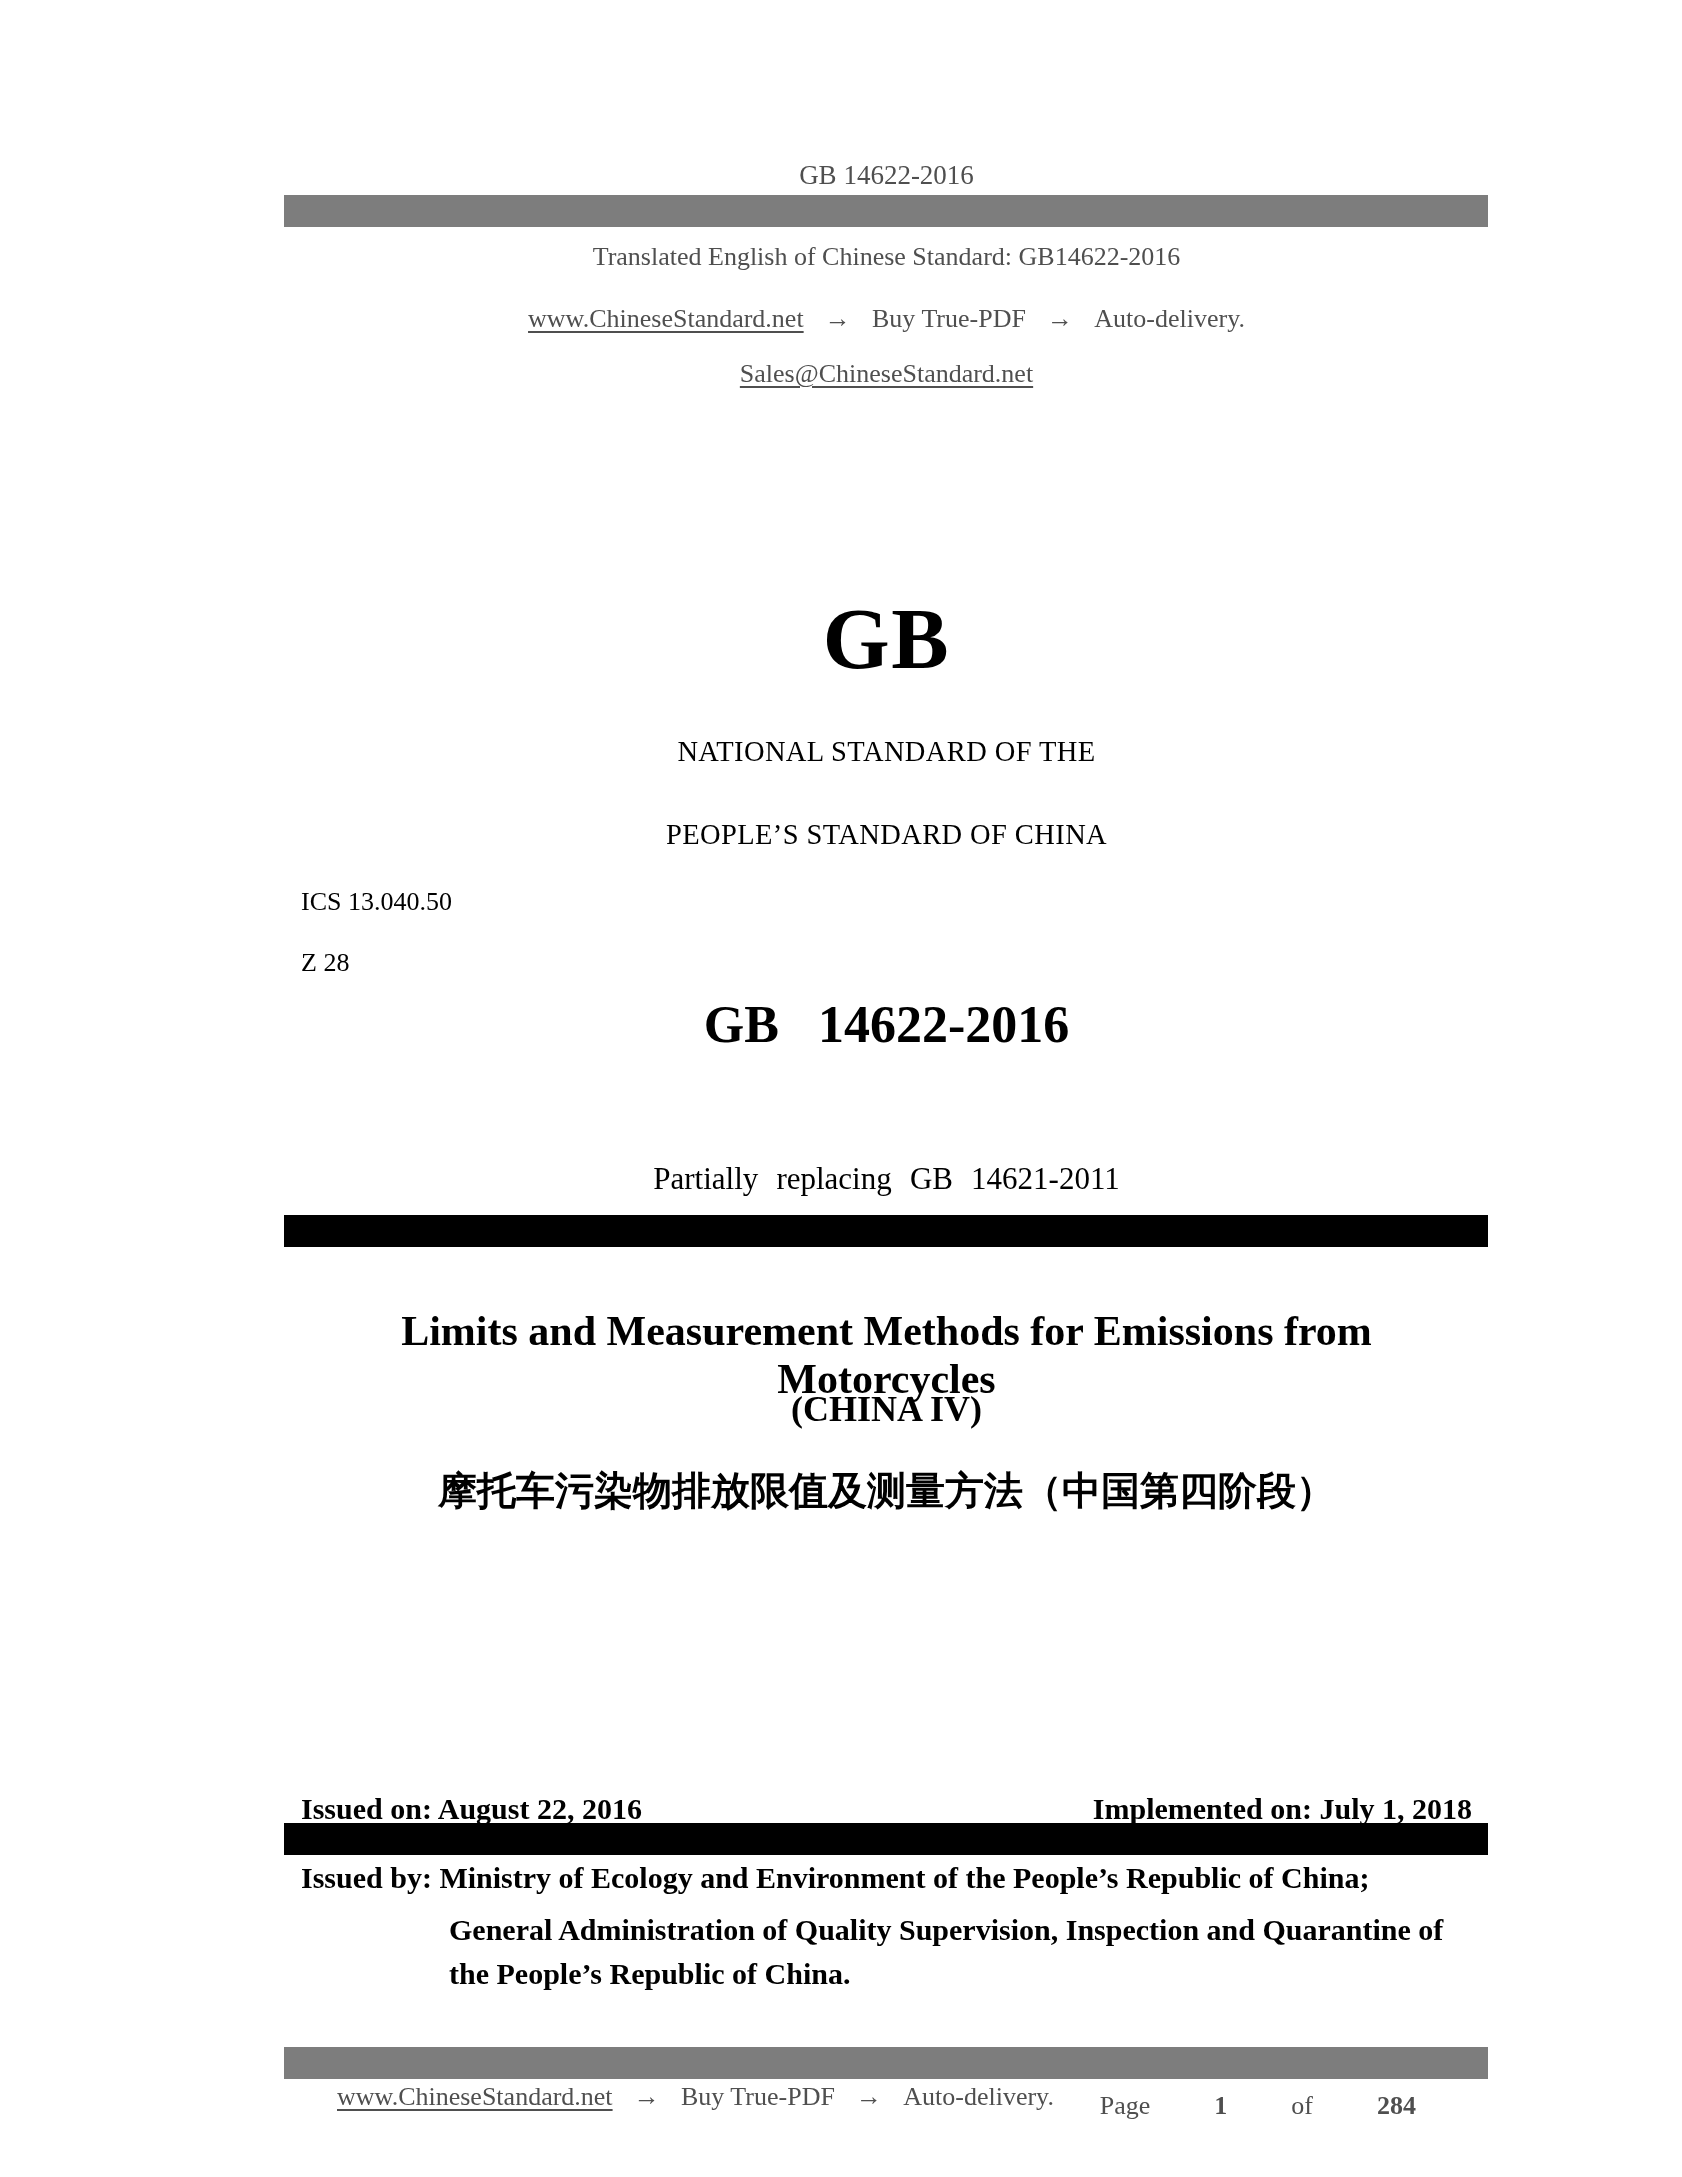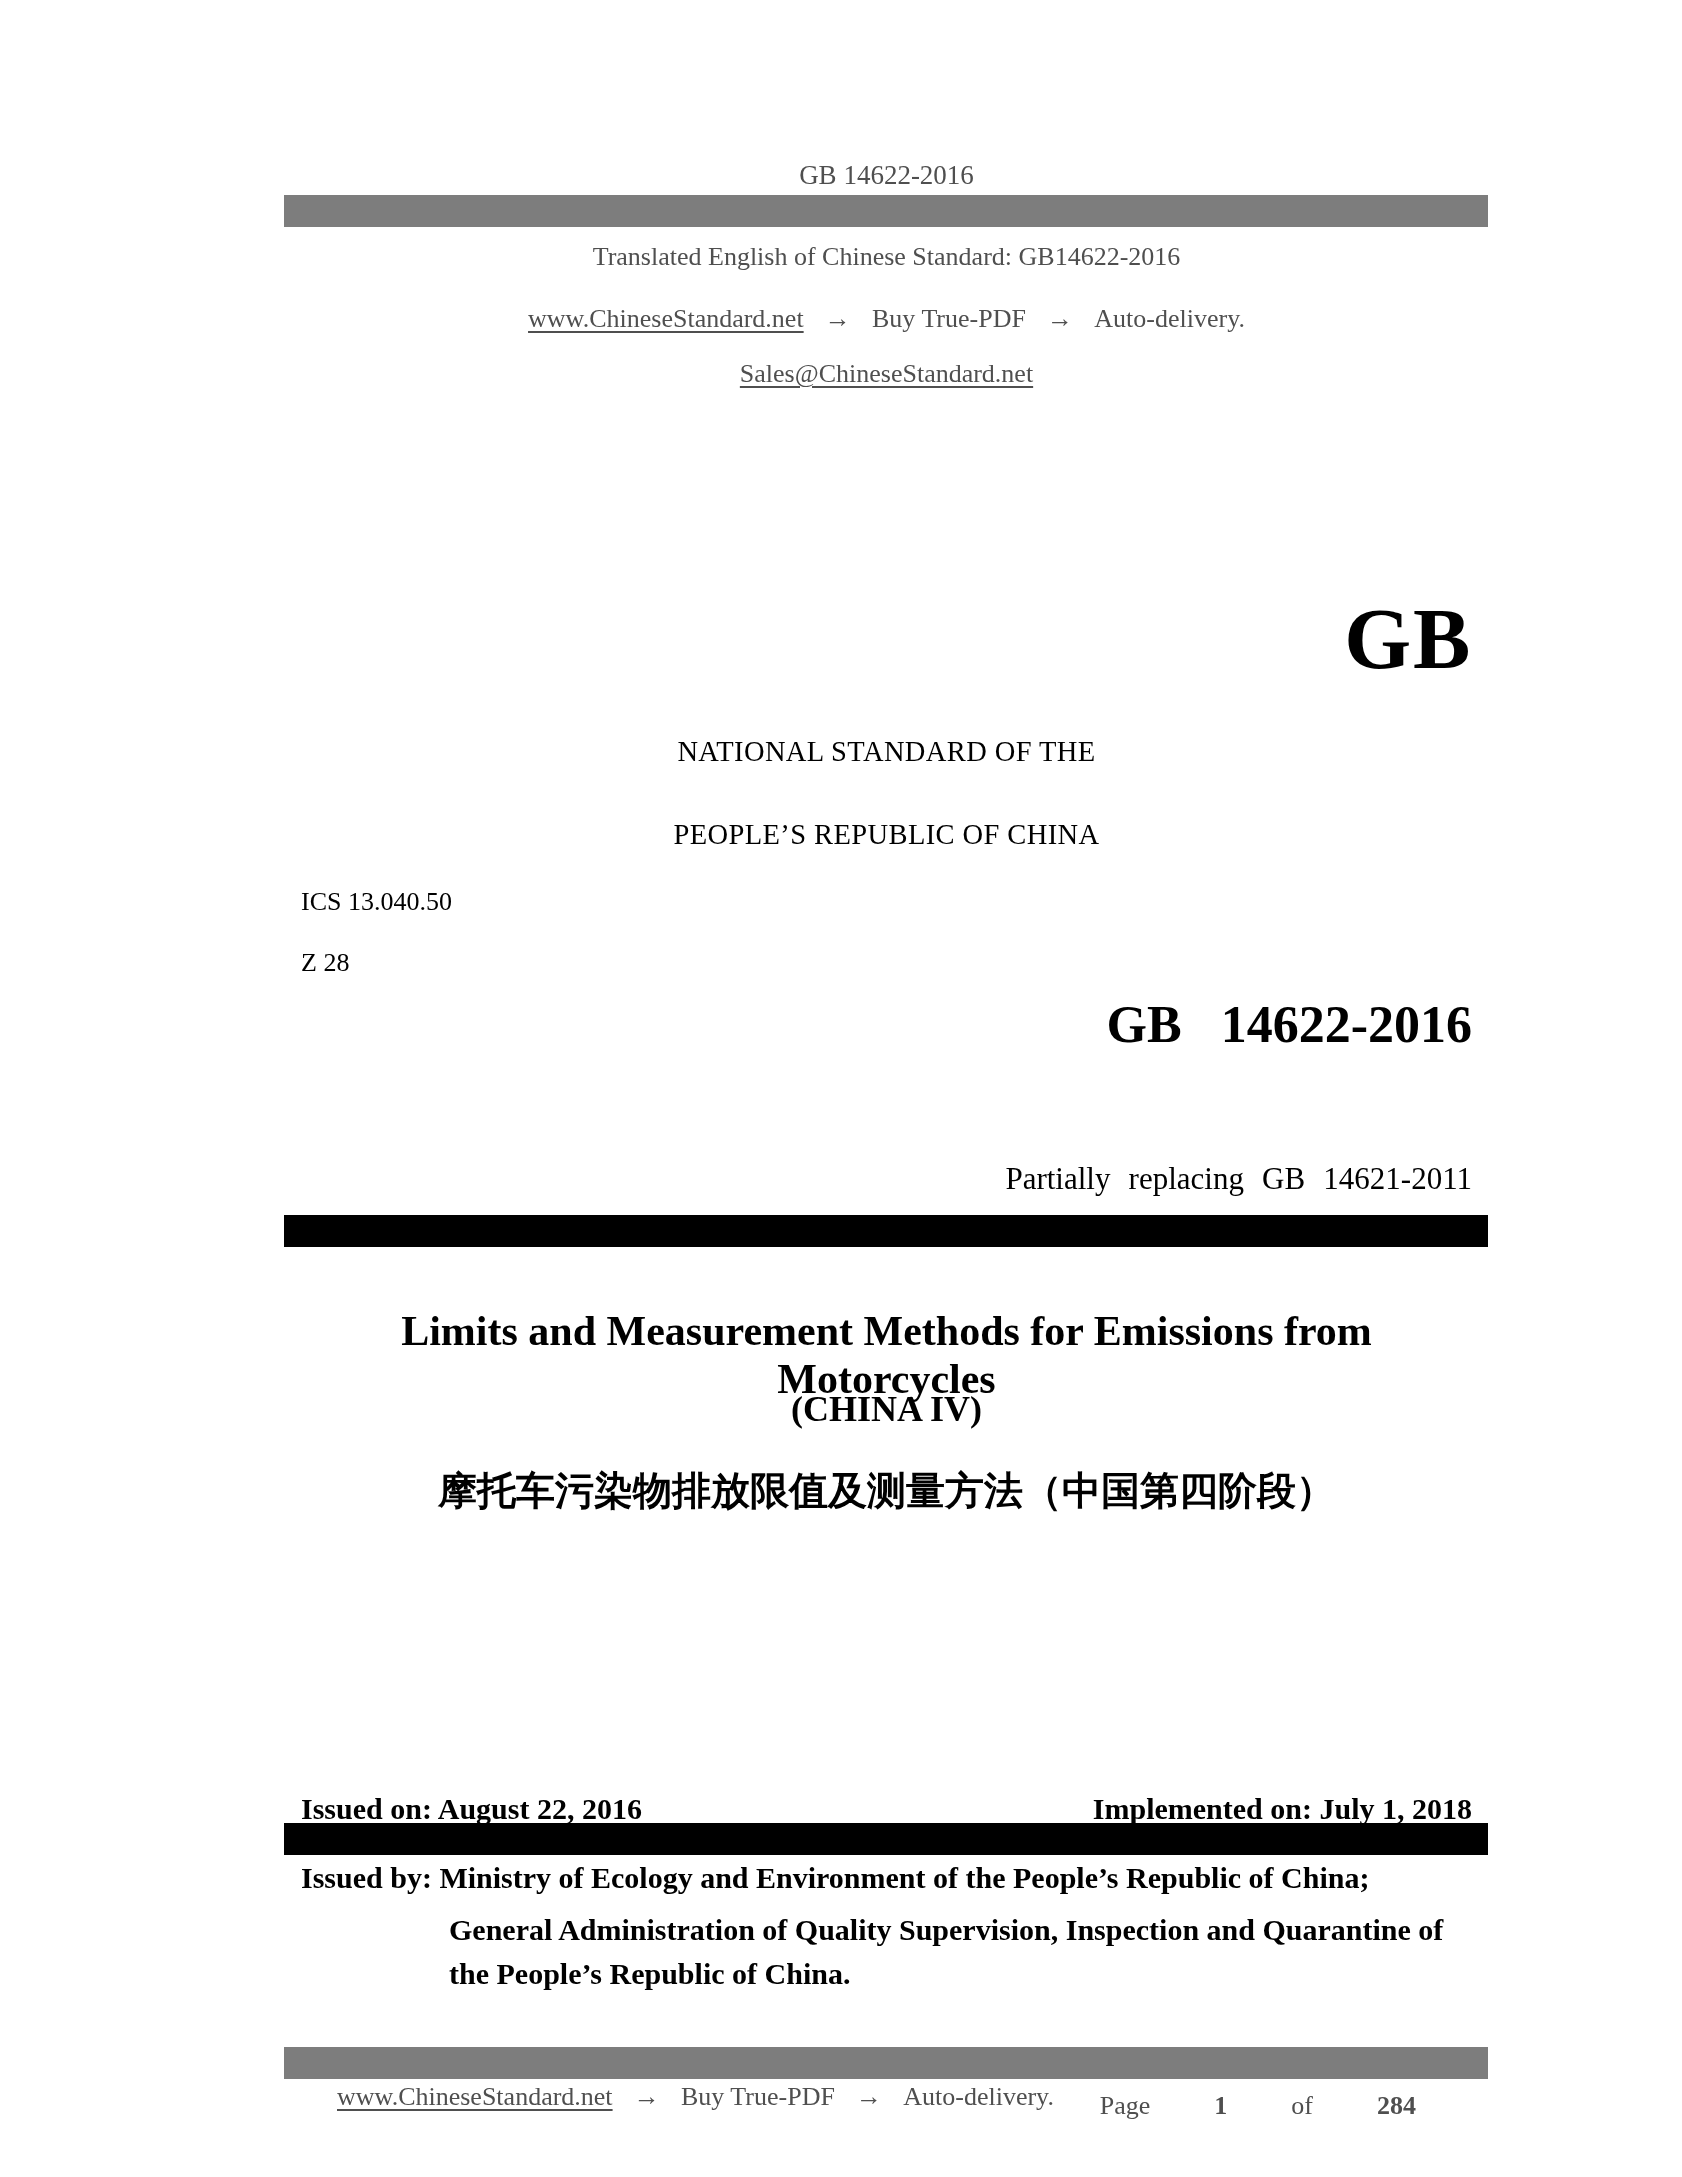--- a/index.html
+++ b/index.html
@@ -11,21 +11,21 @@
   .page {
     position: relative;
     width: 1683px;
     height: 2177px;
     background: #ffffff;
     overflow: hidden;
   }
   .abs { position: absolute; }
   
   .row-center { left: 253px; width: 1203px; text-align: center; }
-  .row-right  { left: 253px; width: 1203px; text-align: right; }
+  .row-right  { left: 253px; width: 1203px; text-align: center; }
   .gray { color: #4f4f4f; }
   .rule-gray { background: #7d7d7d; height: 2.6px; }
   .rule-black { background: #000000; height: 5.2px; }
   .sm { font-size: 26px; line-height: 1.15; }
   .header-text { font-size: 27px; }
   .u { text-decoration: underline; text-underline-offset: 4.3px; }
   .bold { font-weight: bold; }
   .gb-logo { font-size: 86px; font-weight: bold; line-height: 1; letter-spacing: 1.7px; }
   .national { font-size: 28.5px; letter-spacing: 0.4px; }
   .ics { font-size: 26px; }
@@ -55,21 +55,21 @@
   </div>
 
   <div class="abs row-center gray sm" style="top:311px;">
     <span class="u">Sales@ChineseStandard.net</span>
   </div>
 
   <div class="abs row-right gb-logo" style="top:548px;">GB</div>
 
   <div class="abs row-center national" style="top:688px;">NATIONAL STANDARD OF THE</div>
 
-  <div class="abs row-center national" style="top:771px;">PEOPLE’S REPUBLIC OF CHINA</div>
+  <div class="abs row-center national" style="top:771px;">PEOPLE’S STANDARD OF CHINA</div>
 
   <div class="abs ics" style="top:839px; left:253px;">ICS 13.040.50</div>
 
   <div class="abs ics" style="top:900px; left:253px;">Z 28</div>
 
   <div class="abs row-right std-number" style="top:951px;">GB 14622-2016</div>
 
 
   <div class="abs row-right replacing" style="top:1113px;">Partially replacing GB 14621-2011</div>
 

